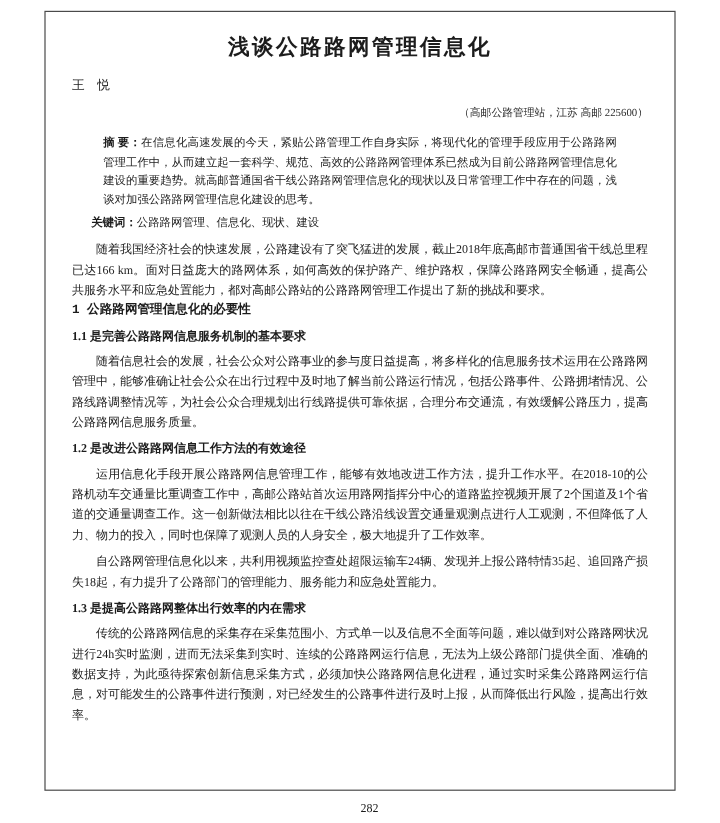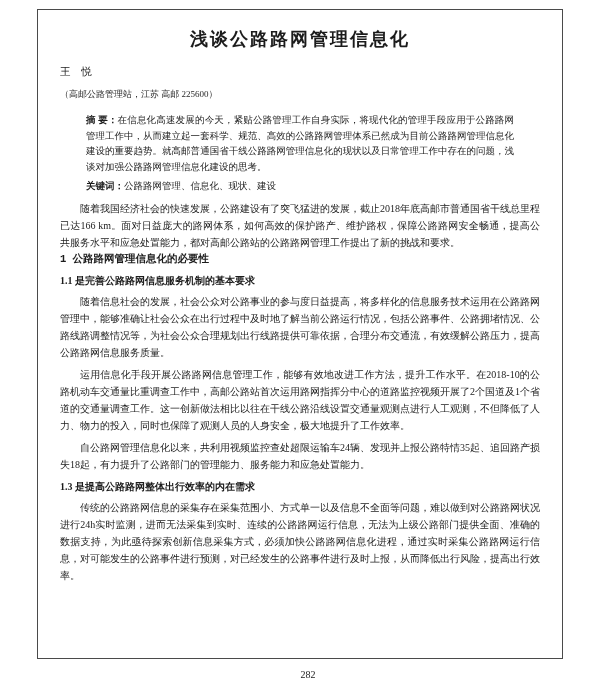--- a/index.html
+++ b/index.html
@@ -26,34 +26,34 @@
     letter-spacing: 2px;
     line-height: 24px;
   }
   .author {
     font-size: 10.5px;
     letter-spacing: 4px;
     margin-top: 14px;
     line-height: 14px;
   }
   .affiliation {
-    text-align: left;
+    text-align: right;
     font-size: 9px;
     margin-top: 9px;
     line-height: 12px;
     color: #2a2a2a;
   }
   .abstract {
     margin: 13px 26px 0 26px;
     font-size: 9.5px;
     line-height: 15.5px;
     text-align: justify;
   }
   .keywords {
-    margin: 4px 26px 0 26px;
+    margin: 4px 26px 0 16px;
     font-size: 9.5px;
     line-height: 15.5px;
   }
   .lbl { font-weight: bold; }
   .para {
     font-size: 10px;
     line-height: 17px;
     text-align: justify;
     text-indent: 2em;
     margin-top: 5px;
@@ -99,20 +99,21 @@
     <span class="lbl">关键词：</span><span>公路路网管理、信息化、现状、建设</span>
   </div>
 
   <p class="para">随着我国经济社会的快速发展，公路建设有了突飞猛进的发展，截止2018年底高邮市普通国省干线总里程已达166 km。面对日益庞大的路网体系，如何高效的保护路产、维护路权，保障公路路网安全畅通，提高公共服务水平和应急处置能力，都对高邮公路站的公路路网管理工作提出了新的挑战和要求。</p>
 
   <h2 class="h-section">1 公路路网管理信息化的必要性</h2>
 
   <h3 class="h-sub">1.1 是完善公路路网信息服务机制的基本要求</h3>
   <p class="para">随着信息社会的发展，社会公众对公路事业的参与度日益提高，将多样化的信息服务技术运用在公路路网管理中，能够准确让社会公众在出行过程中及时地了解当前公路运行情况，包括公路事件、公路拥堵情况、公路线路调整情况等，为社会公众合理规划出行线路提供可靠依据，合理分布交通流，有效缓解公路压力，提高公路路网信息服务质量。</p>
 
+  <h3 class="h-sub">1.2 是改进公路路网信息工作方法的有效途径</h3>
   <p class="para">运用信息化手段开展公路路网信息管理工作，能够有效地改进工作方法，提升工作水平。在2018-10的公路机动车交通量比重调查工作中，高邮公路站首次运用路网指挥分中心的道路监控视频开展了2个国道及1个省道的交通量调查工作。这一创新做法相比以往在干线公路沿线设置交通量观测点进行人工观测，不但降低了人力、物力的投入，同时也保障了观测人员的人身安全，极大地提升了工作效率。</p>
   <p class="para">自公路网管理信息化以来，共利用视频监控查处超限运输车24辆、发现并上报公路特情35起、追回路产损失18起，有力提升了公路部门的管理能力、服务能力和应急处置能力。</p>
 
   <h3 class="h-sub">1.3 是提高公路路网整体出行效率的内在需求</h3>
   <p class="para">传统的公路路网信息的采集存在采集范围小、方式单一以及信息不全面等问题，难以做到对公路路网状况进行24h实时监测，进而无法采集到实时、连续的公路路网运行信息，无法为上级公路部门提供全面、准确的数据支持，为此亟待探索创新信息采集方式，必须加快公路路网信息化进程，通过实时采集公路路网运行信息，对可能发生的公路事件进行预测，对已经发生的公路事件进行及时上报，从而降低出行风险，提高出行效率。</p>
 
 </div>
 
 <div class="page-number">282</div>
 

